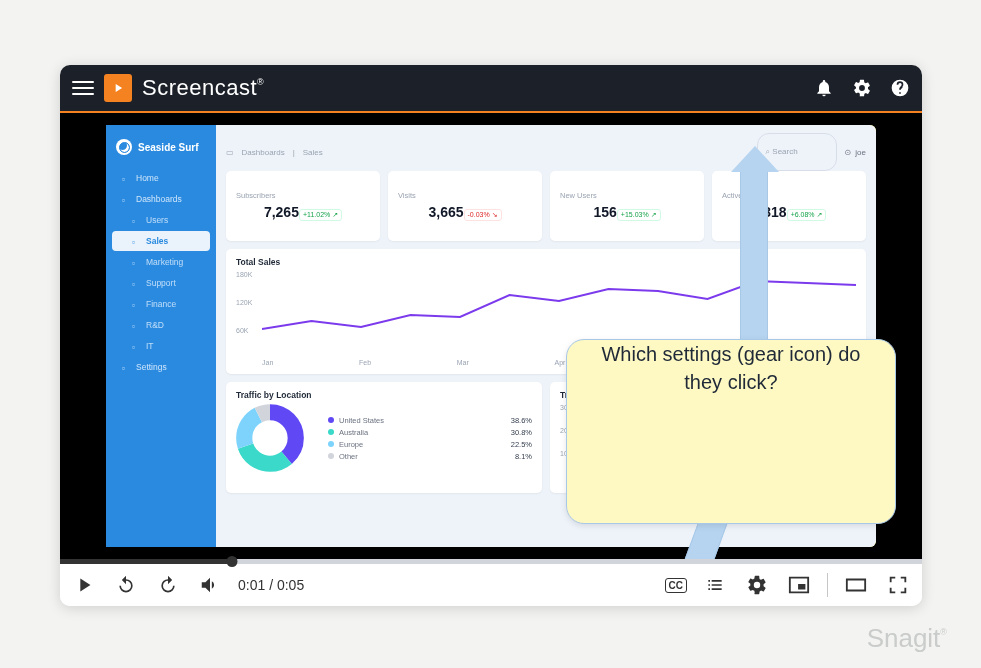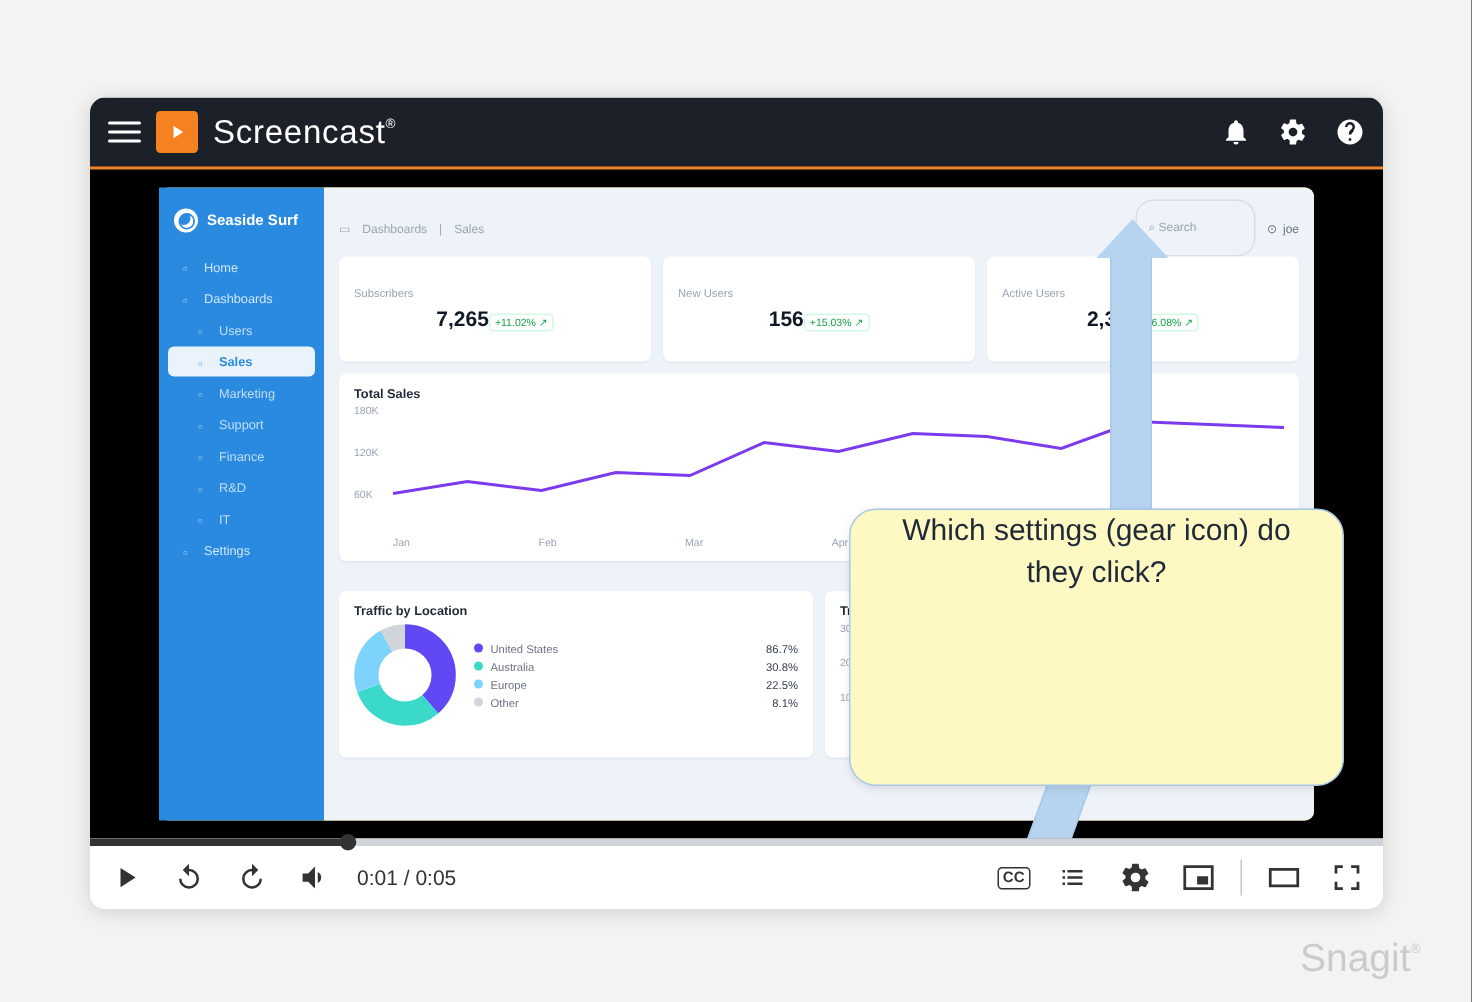--- a/index.html
+++ b/index.html
@@ -67,23 +67,23 @@
   .kpi .row{display:flex;align-items:baseline;justify-content:center;margin-top:4px;}
   .kpi .val{font-size:14px;font-weight:700;color:#111827;}
   .kpi .delta{font-size:7px;color:#16a34a;border:1px solid #d1fae5;border-radius:3px;padding:1px 3px;}
   .kpi .delta.neg{color:#dc2626;border-color:#fee2e2;}
   .panel{background:#fff;border-radius:5px;padding:8px 10px;margin-top:8px;box-shadow:0 1px 2px rgba(0,0,0,.05);}
   .panel .pt{font-size:8.5px;font-weight:700;color:#1f2937;margin-bottom:4px;}
   .chart-line{position:relative;height:95px;}
   .chart-line .y{position:absolute;left:0;font-size:7px;color:#9aa4b2;}
   .chart-line svg{position:absolute;left:26px;right:0;top:0;height:80px;width:calc(100% - 26px);}
   .chart-line .xlabels{position:absolute;left:26px;right:0;bottom:0;display:flex;justify-content:space-between;font-size:7px;color:#9aa4b2;}
-  .bottom-row{display:flex;gap:8px;margin-top:20px;}
+  .bottom-row{display:flex;gap:8px;margin-top:8px;}
   .bottom-row .panel{flex:1;margin-top:0;}
-  .donut-wrap{display:flex;align-items:center;gap:12px;}
+  .donut-wrap{display:flex;align-items:center;gap:24px;}
   .legend{font-size:7.5px;color:#6b7280;flex:1;}
   .legend .lg{display:flex;align-items:center;gap:5px;margin:3px 0;}
   .legend .sw{width:6px;height:6px;border-radius:50%;}
   .legend .pct{margin-left:auto;color:#374151;}
   .bars{display:flex;align-items:flex-end;gap:14px;height:70px;margin-left:22px;position:relative;}
   .bars .bary{position:absolute;left:-22px;font-size:7px;color:#9aa4b2;}
   .bar{width:14px;border-radius:2px;}
   .bar-labels{display:flex;gap:14px;margin-left:22px;margin-top:4px;}
   .bar-labels span{width:14px;text-align:center;font-size:6.5px;color:#9aa4b2;}
   
@@ -205,20 +205,27 @@
           <span>Sales</span>
           <span class="search" title="Search">⌕ <span>Search</span></span>
           <span class="user">⊙ <span>joe</span></span>
         </div>
         <div class="kpis" id="kpis">
             <div class="kpi">
               <div class="lbl">Subscribers</div>
               <div class="row">
                 <span class="val">7,265</span>
                 <span class="delta">+11.02% ↗</span>
+              </div>
+            </div>
+            <div class="kpi">
+              <div class="lbl">Visits</div>
+              <div class="row">
+                <span class="val">3,665</span>
+                <span class="delta neg">-0.03% ↘</span>
               </div>
             </div>
             <div class="kpi">
               <div class="lbl">New Users</div>
               <div class="row">
                 <span class="val">156</span>
                 <span class="delta">+15.03% ↗</span>
               </div>
             </div>
             <div class="kpi">
@@ -259,21 +266,21 @@
                     <circle cx="21" cy="21" r="15.915" fill="none" stroke="#3ad9c9" stroke-width="10" stroke-dasharray="30.79904340243904 99.99689416376312" stroke-dashoffset="-38.59880114721256"></circle>
                     <circle cx="21" cy="21" r="15.915" fill="none" stroke="#7dd3fc" stroke-width="10" stroke-dasharray="22.4993011868467 99.99689416376312" stroke-dashoffset="-69.39784454965161"></circle>
                     <circle cx="21" cy="21" r="15.915" fill="none" stroke="#d1d5db" stroke-width="10" stroke-dasharray="8.099748427264812 99.99689416376312" stroke-dashoffset="-91.8971457364983"></circle>
                   </g>
                 <circle cx="21" cy="21" r="10" fill="#fff"></circle>
               </svg>
               <div class="legend" id="donut-legend">
                   <div class="lg">
                     <span class="sw" style="background:#6049f5"></span>
                     <span>United States</span>
-                    <span class="pct">86.7%</span>
+                    <span class="pct">38.6%</span>
                   </div>
                   <div class="lg">
                     <span class="sw" style="background:#3ad9c9"></span>
                     <span>Australia</span>
                     <span class="pct">30.8%</span>
                   </div>
                   <div class="lg">
                     <span class="sw" style="background:#7dd3fc"></span>
                     <span>Europe</span>
                     <span class="pct">22.5%</span>

